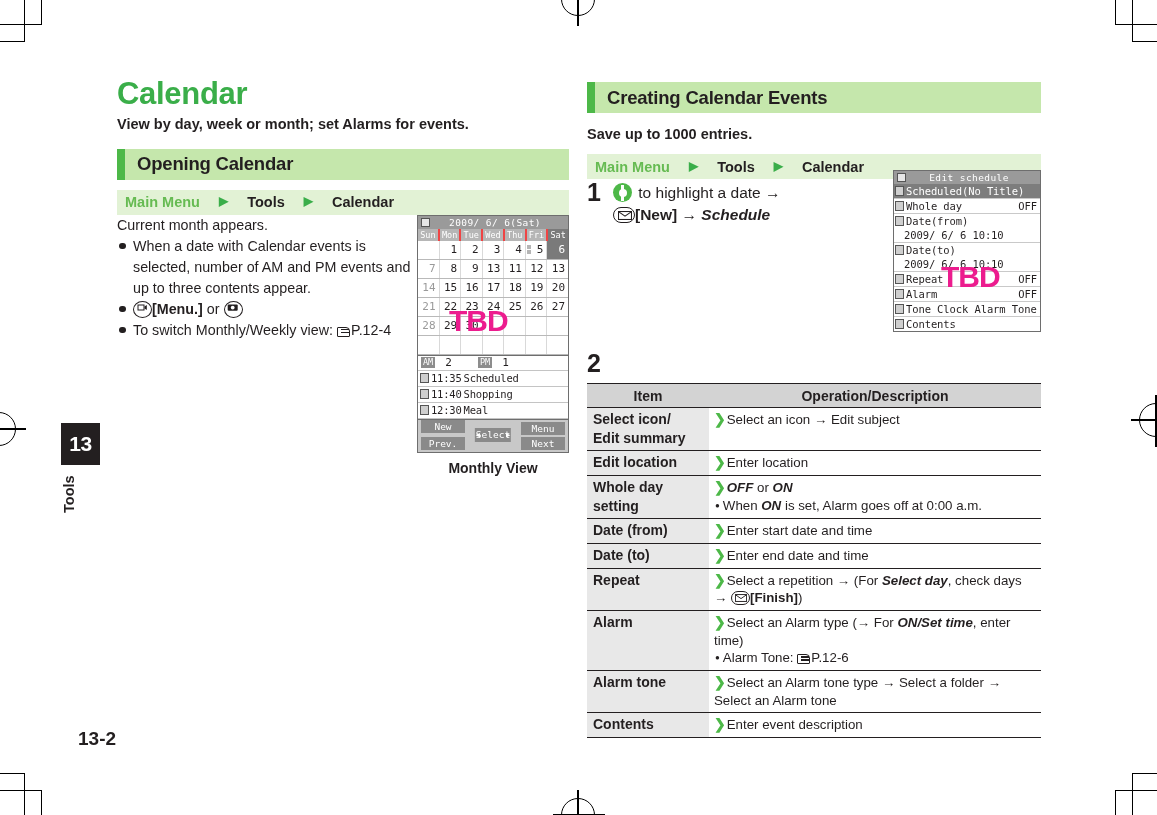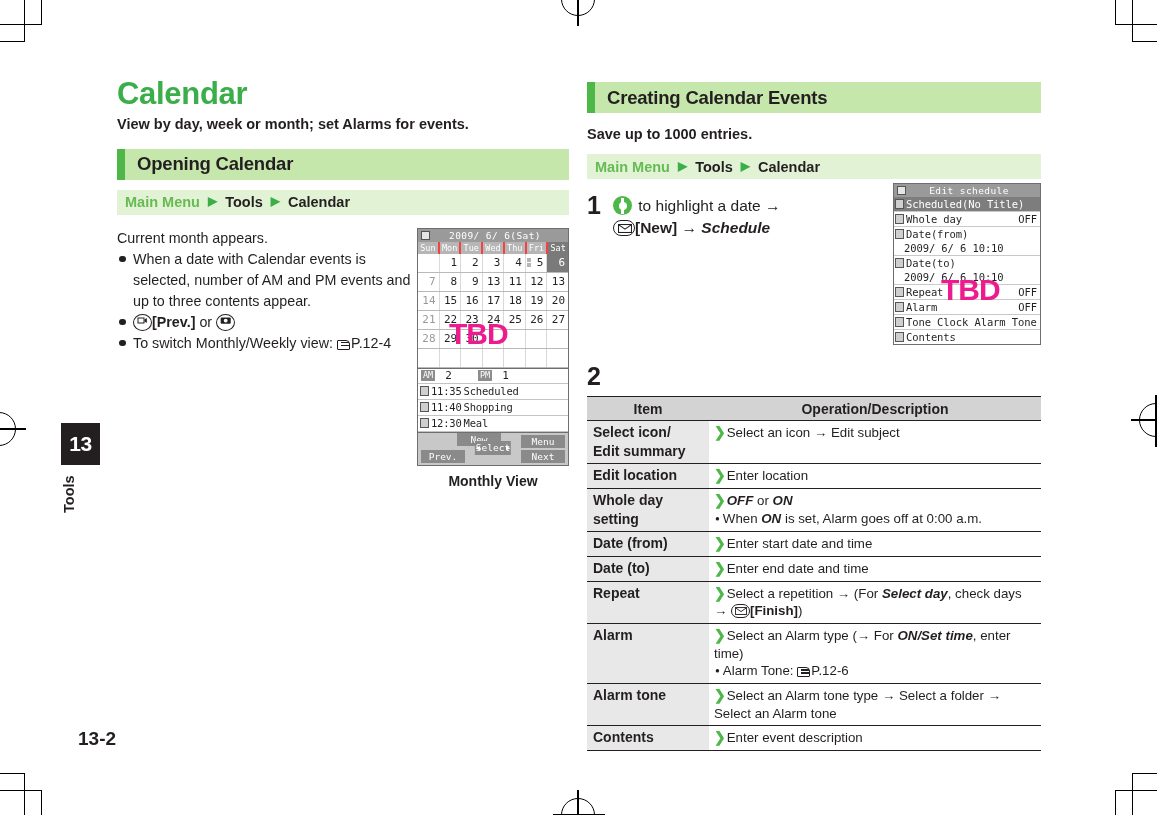--- a/index.html
+++ b/index.html
@@ -113,22 +113,21 @@
     letter-spacing: -0.2px;
   }
   .path-bar {
     background: #e2f2d5;
     height: 25px;
     display: flex;
     align-items: center;
     padding-left: 8px;
     font-size: 14.5px;
     font-weight: bold;
-    margin-bottom: 13px;
-    gap: 8px;
+    gap: 19px;
   }
   .path-bar .mm { color: #66bb52; }
   .path-bar .tri {
     color: #3aae49;
     font-size: 12px;
     line-height: 1;
     position: relative;
     top: -1px;
   }
   .path-bar .seg { color: #231f20; }
@@ -359,21 +358,21 @@
   .sk {
     position: absolute;
     background: #8a8a8a;
     color: #ffffff;
     font-size: 9.5px;
     text-align: center;
     width: 44px;
     height: 13px;
     line-height: 13px;
   }
-  .sk.l1 { left: 3px;  top: 0; margin-left: 36px; }
+  .sk.l1 { left: 3px;  top: 0; }
   .sk.l2 { left: 3px;  top: 17px; }
   .sk.r1 { right: 3px; top: 2px; }
   .sk.r2 { right: 3px; top: 17px; }
   .sk-center {
     position: absolute;
     left: 50%; top: 8px;
     transform: translateX(-50%);
     background: #8a8a8a;
     color: #fff;
     font-size: 9.5px;
@@ -540,21 +539,21 @@
         <ul class="bullets">
           <li>
             <span>When a date with Calendar events is selected, number of AM and PM events and up to three contents appear.</span>
           </li>
           <li>
             <span class="key round">
               <svg width="11" height="9" viewBox="0 0 11 9" style="vertical-align:1px">
                 <rect x="1" y="2" width="6" height="5" fill="none" stroke="#231f20" stroke-width="1"></rect>
                 <path d="M7.5 3.5 L9.8 2 L9.8 7 L7.5 5.5 Z" fill="#231f20"></path>
               </svg>
-            </span><b>[Prev.]</b><span> or </span><span class="key round">
+            </span><b>[Menu.]</b><span> or </span><span class="key round">
               <svg width="12" height="9" viewBox="0 0 12 9" style="vertical-align:1px">
                 <rect x="0.7" y="1.5" width="10" height="6.2" rx="1" fill="#231f20"></rect>
                 <circle cx="5.7" cy="4.6" r="1.9" fill="#ffffff"></circle>
               </svg>
             </span><b></b><span></span>
           </li>
           <li>
             <span>To switch Monthly/Weekly view: </span><span class="ref-icon"></span><span>P.12-4</span>
           </li>
         </ul>

